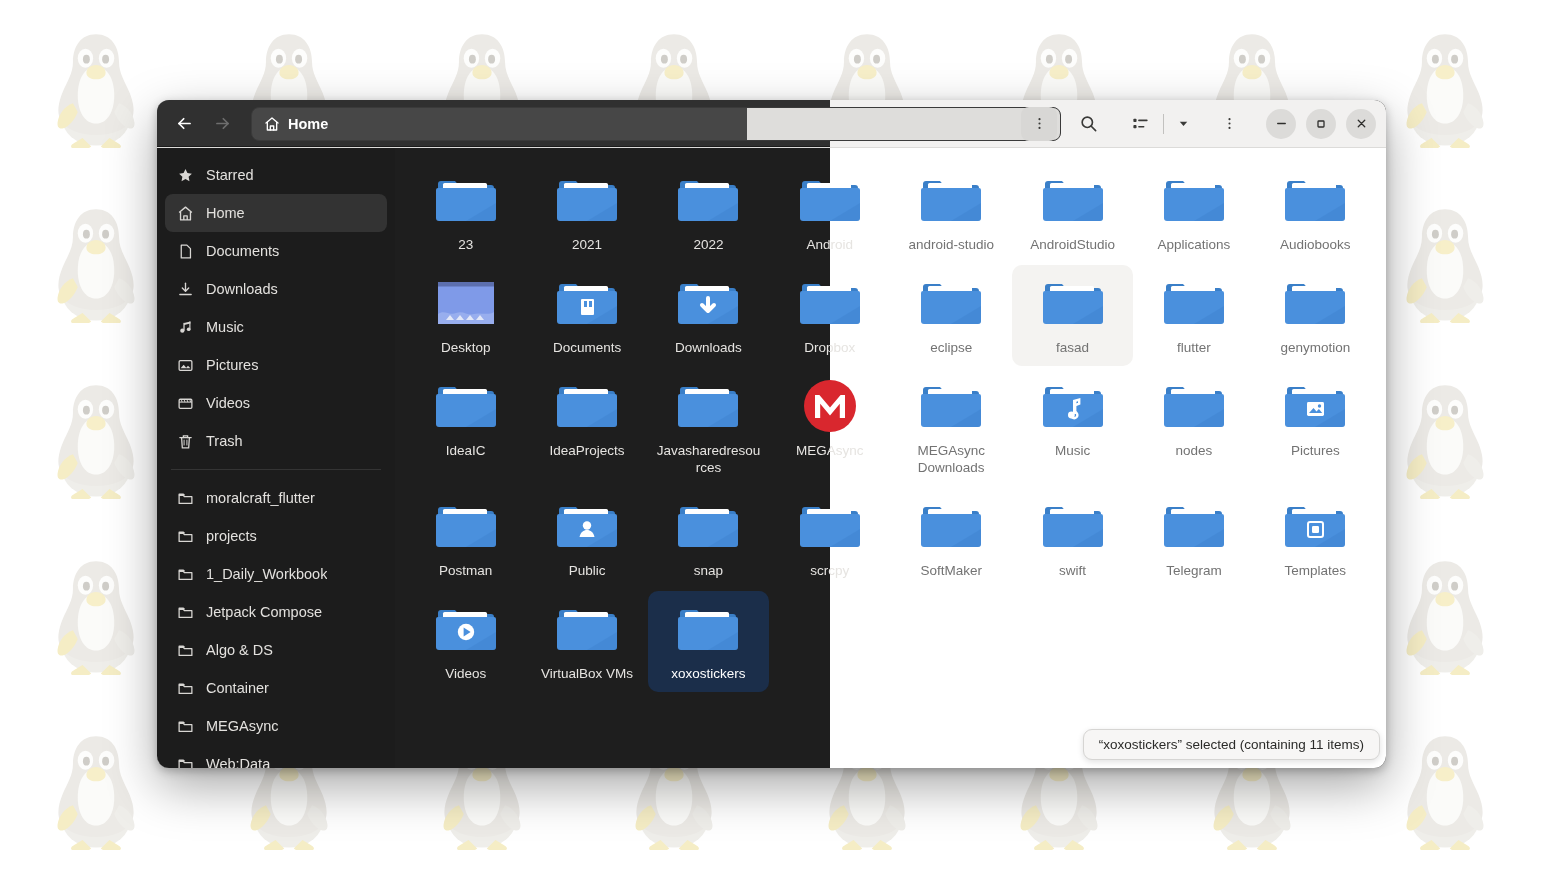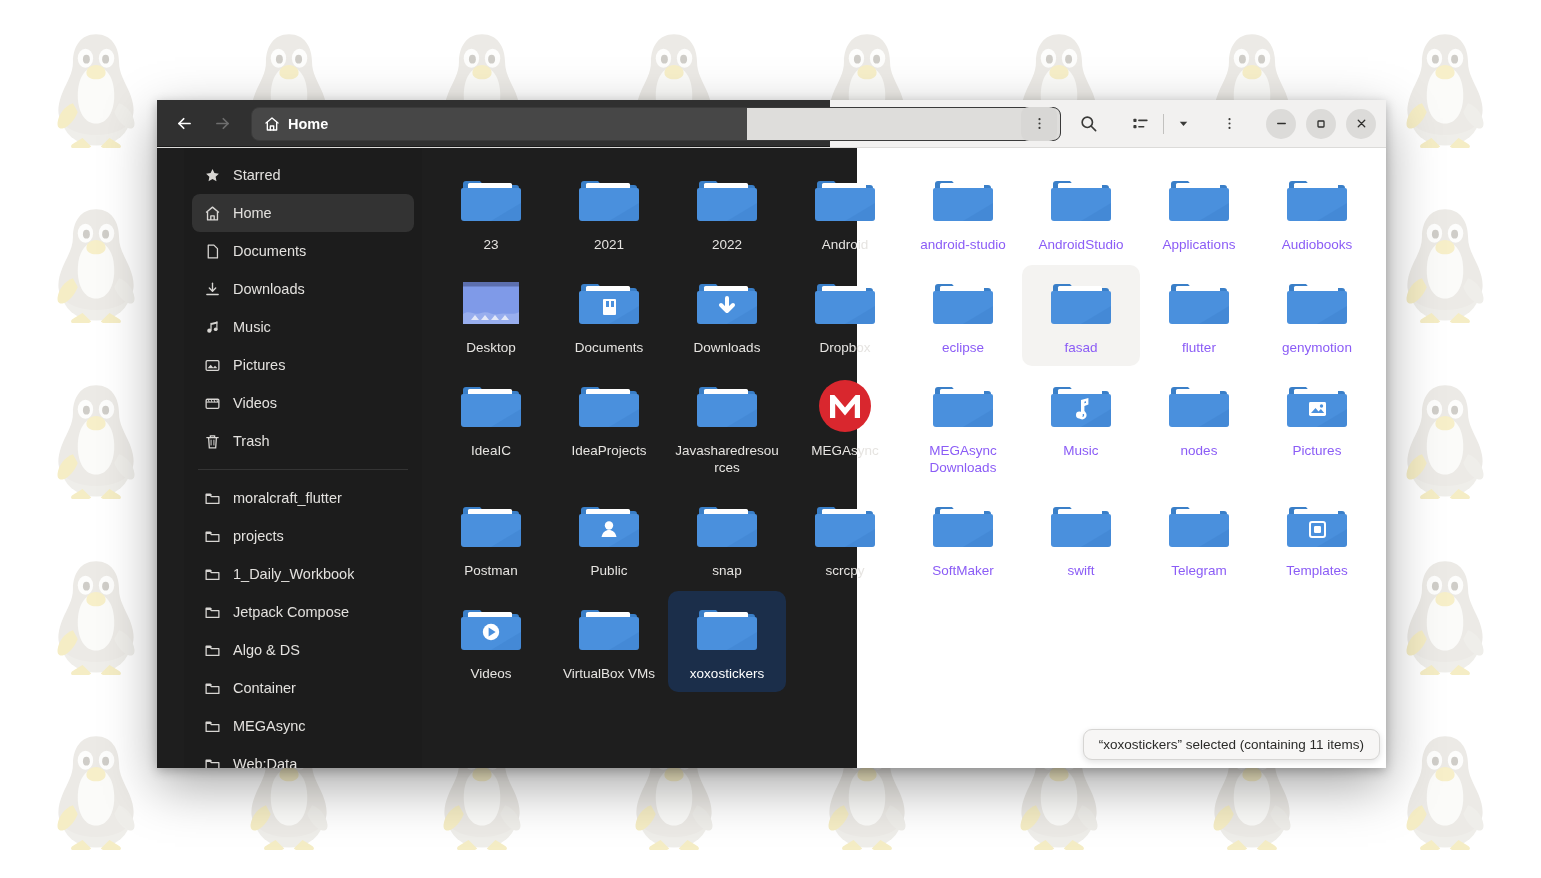--- a/index.html
+++ b/index.html
@@ -34,21 +34,21 @@
   }
   .tux svg { position: absolute; left: 50%; top: 50%; transform: translate(-50%,-50%); width: 96px; height: 120px; }
 
   
   #window {
     position: absolute;
     left: 157px;
     top: 100px;
     width: 1229px;
     height: 668px;
-    border-radius: 0;
+    border-radius: 12px;
     overflow: hidden;
     box-shadow: 0 18px 50px rgba(0,0,0,.35), 0 3px 10px rgba(0,0,0,.25);
     background: #1e1e1e;
   }
 
   
   #headerbar {
     position: relative;
     height: 48px;
     width: 100%;
@@ -142,21 +142,20 @@
     flex: none;
     cursor: pointer;
   }
 
   
   #wbody {
     display: flex;
     height: 620px;
     position: relative;
     background: #ffffff;
-    margin-left: 27px;
   }
 
   
   #sidebar {
     width: 238px;
     flex: none;
     background: #1c1c1c;
     padding: 8px 8px 0 8px;
     overflow: hidden;
   }
@@ -213,21 +212,21 @@
   .cell .nm {
     margin-top: 7px;
     font-size: 13.5px;
     line-height: 17px;
     text-align: center;
     max-width: 104px;
     word-wrap: break-word;
     color: #e6e4e1;           
   }
   
-  .cell.lightside .nm { color: #8b5cf6; }
+  .cell.lightside .nm { color: #737373; }
   .cell.selected { background: #1b2e4a; }
   .cell.selected .nm { color: #ffffff; }
   .cell.hovered { background: #f4f3f1; }
 
   
   #statusbar {
     position: absolute;
     right: 6px;
     bottom: 8px;
     z-index: 5;

